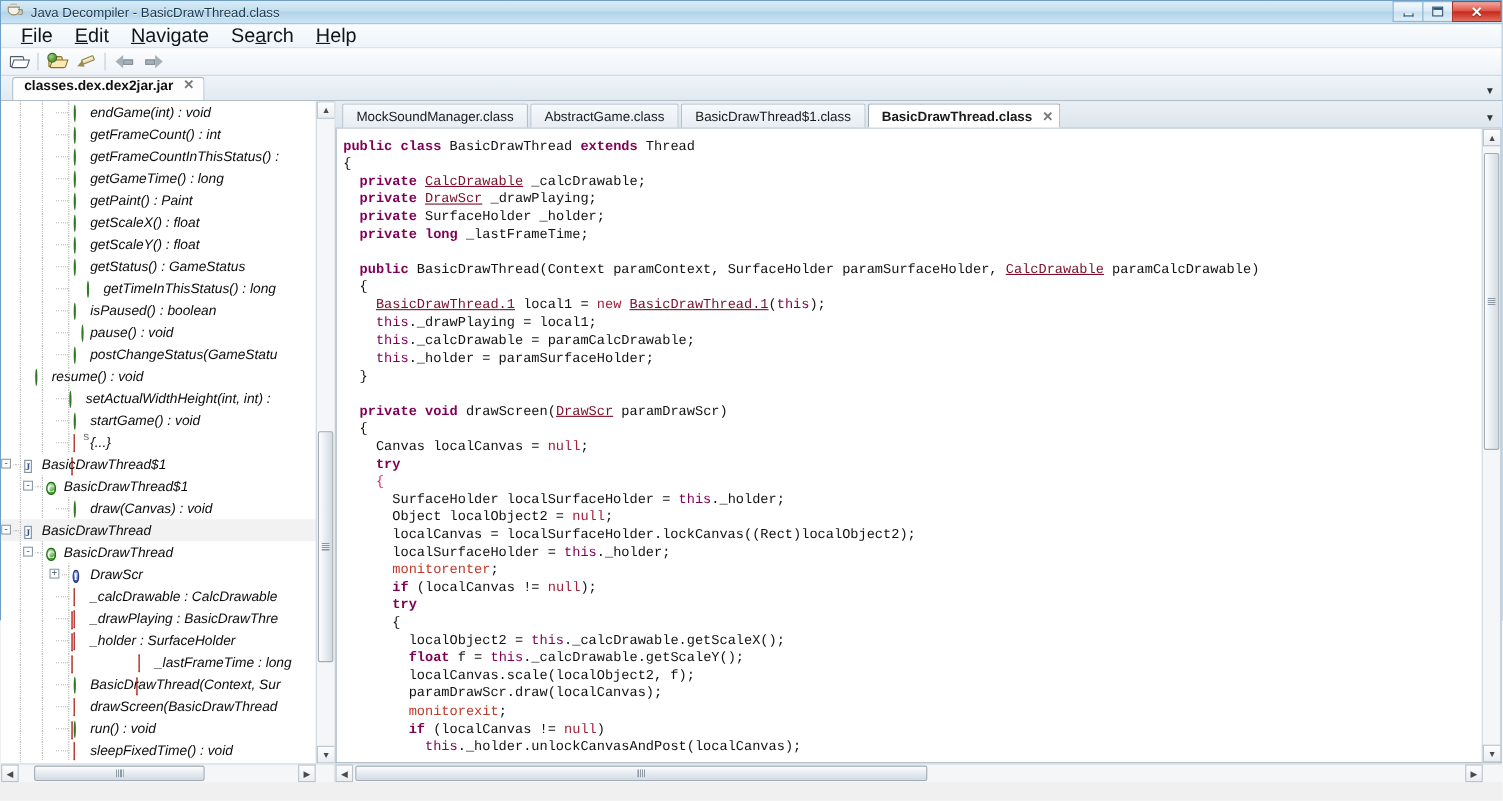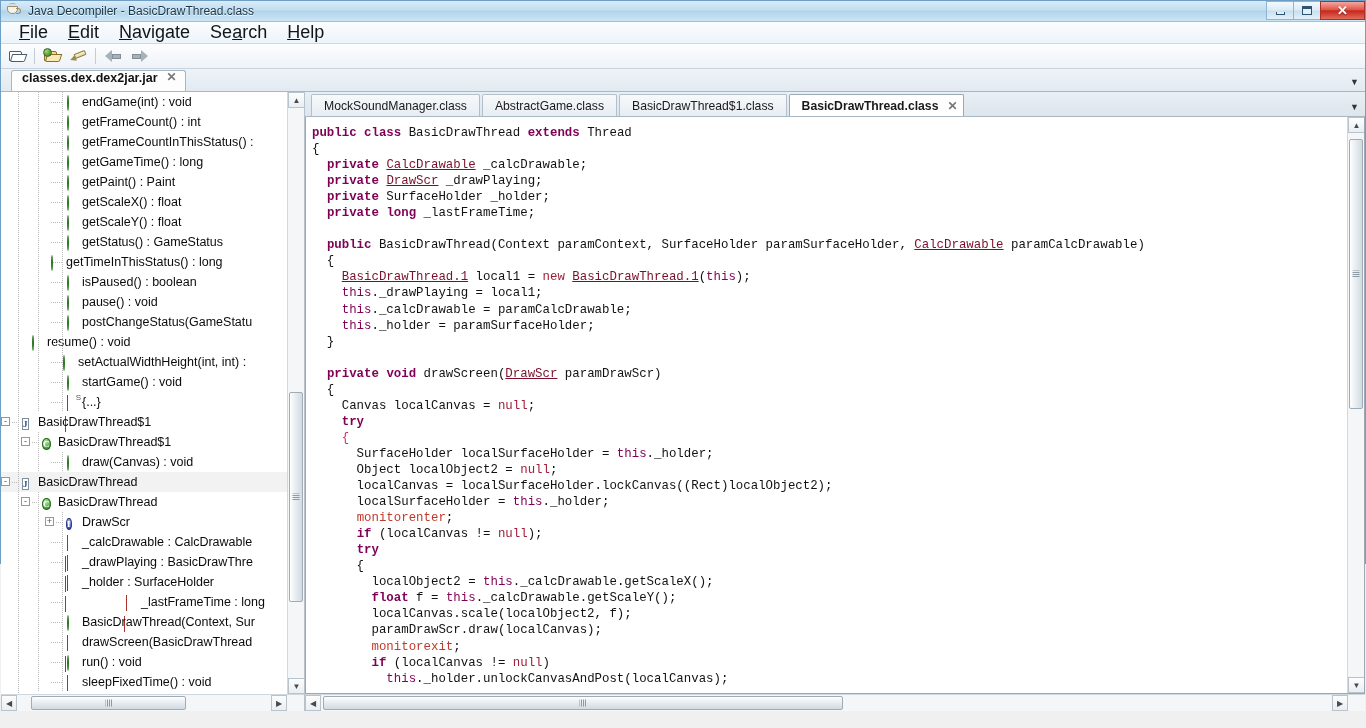--- a/index.html
+++ b/index.html
@@ -143,21 +143,21 @@
           font-size:9px; color:#2b4f8e; text-align:center; line-height:10px; font-weight:bold;
           font-family:"Liberation Serif", serif; }
   .ic-c { width:12px; height:12px; margin:1px; border-radius:50%;
           background:radial-gradient(circle at 33% 30%,#c5ecbc 0%,#56ab44 62%,#2f7a24 100%);
           border:1px solid #2a6b21; color:#fff; font-size:9px; font-weight:bold;
           text-align:center; line-height:11px; font-family:"Liberation Serif", serif; }
   .ic-i { width:12px; height:12px; margin:1px; border-radius:50%;
           background:radial-gradient(circle at 33% 30%,#b9c6ee 0%,#4b62bd 62%,#2c3c8c 100%);
           border:1px solid #2a3780; color:#fff; font-size:9px; font-weight:bold;
           text-align:center; line-height:11px; font-family:"Liberation Serif", serif; }
-  .tlabel { margin-left:4px; }
+  .tlabel { margin-left:4px;font-style:italic; }
 
   
   .codepanel { flex:1; display:flex; flex-direction:column; background:#eef2f6; }
   .codetabs { height:25px; background:linear-gradient(to bottom,#e9eff4,#dde6ed);
               border-bottom:1px solid #a9b7c3; display:flex; align-items:flex-end;
               padding-left:6px; position:relative; }
   .ctab { height:22px; background:linear-gradient(to bottom,#f7f9fb,#e6edf3);
           border:1px solid #b3c0cb; border-bottom:none; border-radius:2px 2px 0 0;
           display:flex; align-items:center; padding:0 12px; margin-right:2px;
           font-size:12.2px; color:#1a1a1a; }
@@ -338,37 +338,37 @@
               <span class="tlabel">getScaleY() : float</span>
             </div>
             <div class="trow" style="padding-left: 64px;">
               <span class="guide" style="left:17px"></span>
               <span class="guide" style="left:37px"></span>
               <span class="guide" style="left:61px"></span>
               <span class="dash" style="left:50px;width:11px;"></span>
               <span class="ic"><span class="ic-dot"></span></span>
               <span class="tlabel">getStatus() : GameStatus</span>
             </div>
-            <div class="trow" style="padding-left: 48px;">
+            <div class="trow" style="padding-left: 76px;">
               <span class="guide" style="left:17px"></span>
               <span class="guide" style="left:37px"></span>
               <span class="guide" style="left:61px"></span>
               <span class="dash" style="left:50px;width:11px;"></span>
               <span class="ic"><span class="ic-dot"></span></span>
               <span class="tlabel">getTimeInThisStatus() : long</span>
             </div>
             <div class="trow" style="padding-left: 64px;">
               <span class="guide" style="left:17px"></span>
               <span class="guide" style="left:37px"></span>
               <span class="guide" style="left:61px"></span>
               <span class="dash" style="left:50px;width:11px;"></span>
               <span class="ic"><span class="ic-dot"></span></span>
               <span class="tlabel">isPaused() : boolean</span>
             </div>
-            <div class="trow" style="padding-left: 64px;">
+            <div class="trow" style="padding-left: 64px; text-align: right;">
               <span class="guide" style="left:17px"></span>
               <span class="guide" style="left:37px"></span>
               <span class="guide" style="left:61px"></span>
               <span class="dash" style="left:50px;width:11px;"></span>
               <span class="ic"><span class="ic-dot"></span></span>
               <span class="tlabel">pause() : void</span>
             </div>
             <div class="trow" style="padding-left: 64px;">
               <span class="guide" style="left:17px"></span>
               <span class="guide" style="left:37px"></span>

